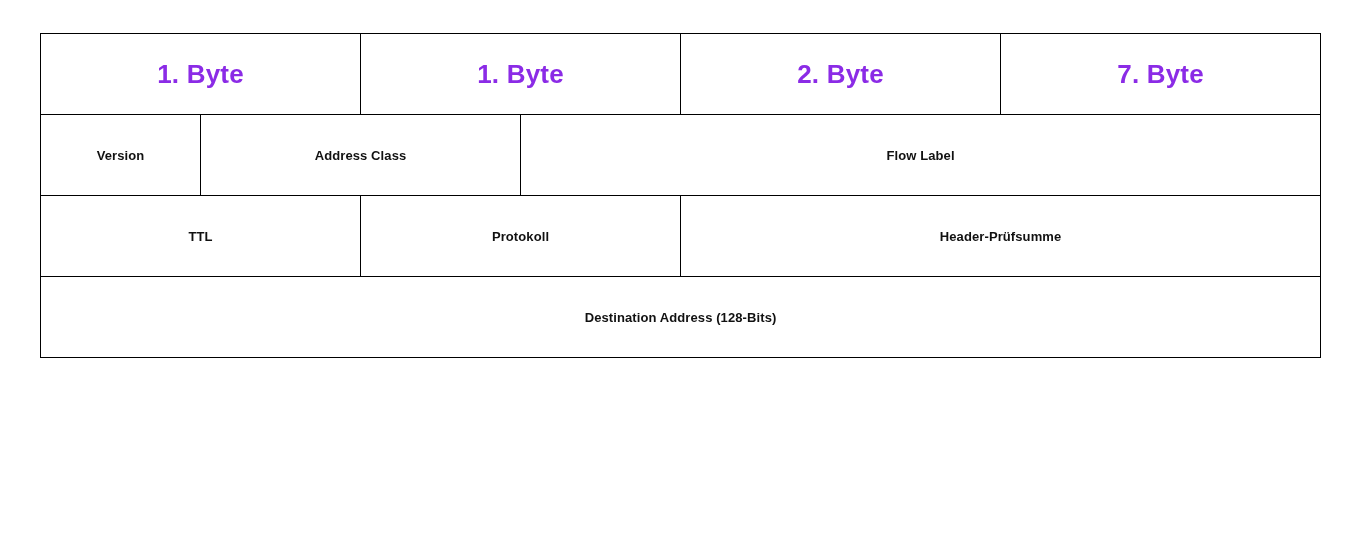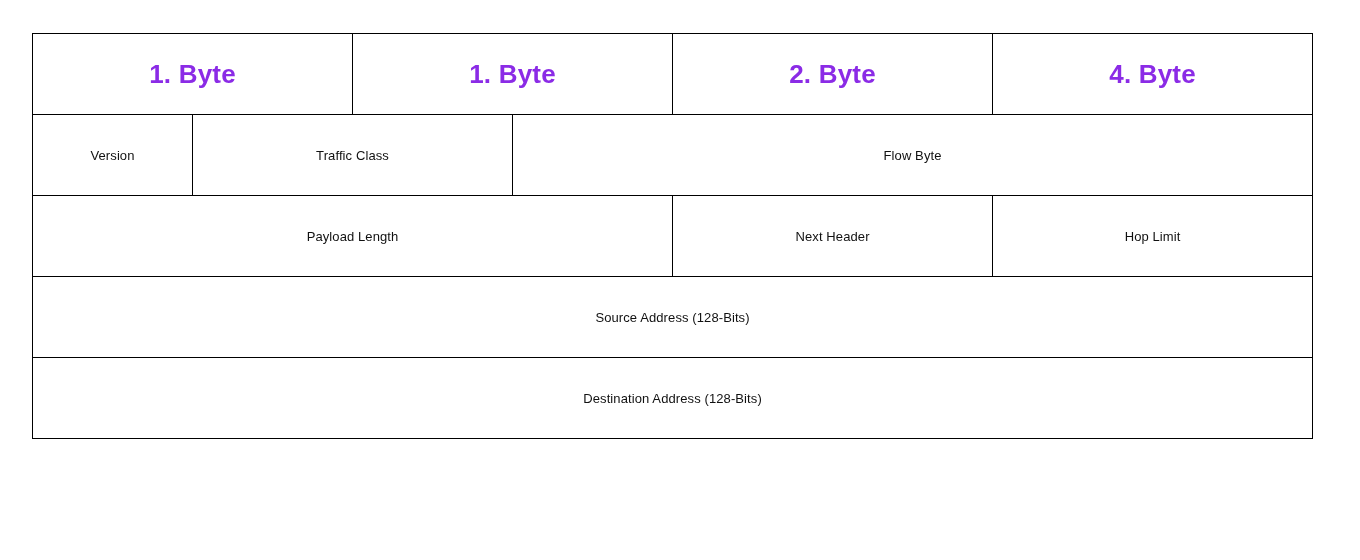--- a/index.html
+++ b/index.html
@@ -16,21 +16,21 @@
 
   #diagram-root {
     position: relative;
     width: 1360px;
     height: 560px;
     background: #ffffff;
   }
 
   .packet-table {
     position: absolute;
-    left: 32px;
+    left: 40px;
     top: 33px;
     width: 1280px;
     border-collapse: collapse;
     table-layout: fixed;
   }
 
   .packet-table td {
     border: 1px solid #000000;
     height: 80px;
     text-align: center;
@@ -44,21 +44,21 @@
     color: #8b2be6;
     font-size: 26px;
     font-weight: bold;
     letter-spacing: 0.2px;
   }
 
   
   .field-cell {
     color: #111111;
     font-size: 13px;
-    font-weight: normal;
+    font-weight: bold;
     letter-spacing: 0.1px;
   }
 </style>
 </head>
 <body>
 
 <div id="diagram-root">
 
   <table class="packet-table">
     <colgroup>
@@ -70,39 +70,36 @@
       <col style="width:160px">
       <col style="width:160px">
       <col style="width:160px">
     </colgroup>
     <tbody>
 
       <tr>
         <td class="byte-header-cell" colspan="2">1. Byte</td>
         <td class="byte-header-cell" colspan="2">1. Byte</td>
         <td class="byte-header-cell" colspan="2">2. Byte</td>
-        <td class="byte-header-cell" colspan="2">4. Byte</td>
+        <td class="byte-header-cell" colspan="2">7. Byte</td>
       </tr>
 
       <tr>
         <td class="field-cell" colspan="1">Version</td>
-        <td class="field-cell" colspan="2">Traffic Class</td>
-        <td class="field-cell" colspan="5">Flow Byte</td>
-      </tr>
-
-      <tr>
-        <td class="field-cell" colspan="4">Payload Length</td>
-        <td class="field-cell" colspan="2">Next Header</td>
-        <td class="field-cell" colspan="2">Hop Limit</td>
+        <td class="field-cell" colspan="2">Address Class</td>
+        <td class="field-cell" colspan="5">Flow Label</td>
       </tr>
 
 
       <tr>
-        <td class="field-cell" colspan="8">Source Address (128-Bits)</td>
+        <td class="field-cell" colspan="2">TTL</td>
+        <td class="field-cell" colspan="2">Protokoll</td>
+        <td class="field-cell" colspan="4">Header-Prüfsumme</td>
       </tr>
+
 
       <tr>
         <td class="field-cell" colspan="8">Destination Address (128-Bits)</td>
       </tr>
 
     </tbody>
   </table>
 
 </div>
 

